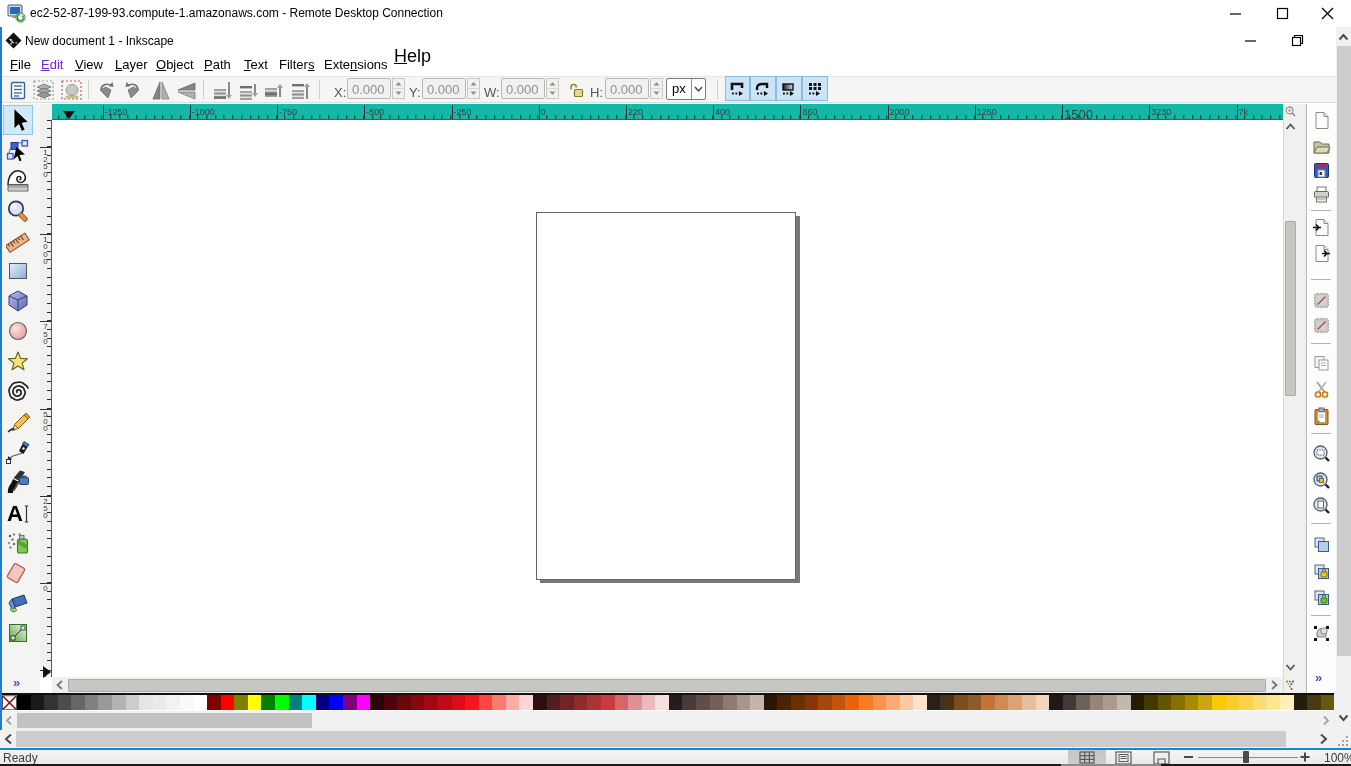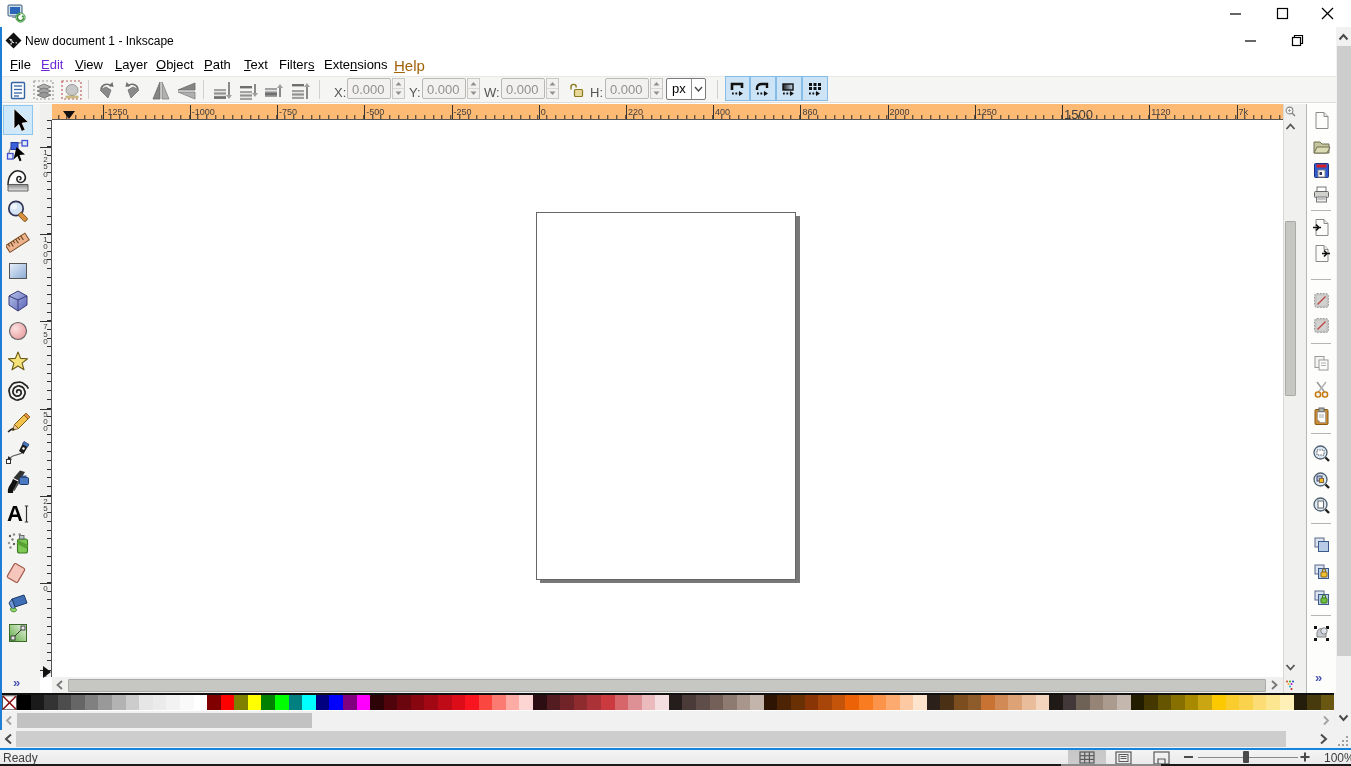--- a/index.html
+++ b/index.html
@@ -9,20 +9,21 @@
 
 <div class="abs" style="left:0;top:0;width:1351px;height:27px;background:#fff"></div>
 <svg class="abs" style="left:7px;top:4px" width="19" height="19" viewBox="0 0 19 19">
  <rect x="1" y="1" width="14" height="11" rx="1" fill="#cfdcea" stroke="#3a5a7a"></rect>
  <rect x="3" y="3" width="10" height="7" fill="#2a66b8"></rect>
  <rect x="5" y="12" width="6" height="2" fill="#8aa0b4"></rect>
  <circle cx="13.5" cy="13.5" r="4.6" fill="#fff" stroke="#2e8a2e" stroke-width="1"></circle>
  <path d="M13.5 10.4 a3.1 3.1 0 1 0 3.1 3.1" fill="none" stroke="#2e8a2e" stroke-width="1.4"></path>
  <path d="M16 10.6 l1 2.6 -2.6 .1z" fill="#2e8a2e"></path>
 </svg>
+<div class="abs" style="left:30px;top:6px;font-size:12px;color:#000;letter-spacing:0px">ec2-52-87-199-93.compute-1.amazonaws.com - Remote Desktop Connection</div>
 <svg class="abs" style="left:1228px;top:6px" width="110" height="15" viewBox="0 0 110 15">
  <line x1="2" y1="8" x2="13" y2="8" stroke="#000" stroke-width="1.2"></line>
  <rect x="49.5" y="2.5" width="10" height="10" fill="none" stroke="#000" stroke-width="1.2"></rect>
  <line x1="94" y1="2" x2="105" y2="13" stroke="#000" stroke-width="1.2"></line>
  <line x1="105" y1="2" x2="94" y2="13" stroke="#000" stroke-width="1.2"></line>
 </svg>
 
 <div class="abs" style="left:0;top:27px;width:2px;height:721px;background:#1e7dd7"></div>
 
 <div class="abs" style="left:2px;top:27px;width:1334px;height:27px;background:#fff"></div>
@@ -41,21 +42,21 @@
 <div class="abs" style="left:2px;top:54px;width:1334px;height:22px;background:#fff"></div>
 <div class="abs" style="left:10px;top:57px;font-size:13px;color:#000"><span style="text-decoration:underline">F</span>ile</div>
 <div class="abs" style="left:41px;top:57px;font-size:13px;color:#6d28d9"><span style="text-decoration:underline">E</span>dit</div>
 <div class="abs" style="left:75px;top:57px;font-size:13px;color:#000"><span style="text-decoration:underline">V</span>iew</div>
 <div class="abs" style="left:115px;top:57px;font-size:13px;color:#000"><span style="text-decoration:underline">L</span>ayer</div>
 <div class="abs" style="left:156px;top:57px;font-size:13px;color:#000"><span style="text-decoration:underline">O</span>bject</div>
 <div class="abs" style="left:204px;top:57px;font-size:13px;color:#000"><span style="text-decoration:underline">P</span>ath</div>
 <div class="abs" style="left:244px;top:57px;font-size:13px;color:#000"><span style="text-decoration:underline">T</span>ext</div>
 <div class="abs" style="left:279px;top:57px;font-size:13px;color:#000">Filter<span style="text-decoration:underline">s</span></div>
 <div class="abs" style="left:324px;top:57px;font-size:13px;color:#000">Exte<span style="text-decoration:underline">n</span>sions</div>
-<div class="abs" style="left:394px;top:57px;font-size:15px;color:#a16207"><span style="text-decoration:underline">H</span>elp</div>
+<div class="abs" style="left:394px;top:46px;font-size:18px;color:#000000"><span style="text-decoration:underline">H</span>elp</div>
 
 <div class="abs" style="left:2px;top:76px;width:1334px;height:27px;background:#f5f5f3;border-top:1px solid #e8e8e6;border-bottom:1px solid #dededc"></div>
 <div class="abs" style="left:88px;top:80px;width:1px;height:19px;background:#cfcfcd"></div>
 <div class="abs" style="left:203px;top:80px;width:1px;height:19px;background:#cfcfcd"></div>
 <div class="abs" style="left:319px;top:80px;width:1px;height:19px;background:#cfcfcd"></div>
 <div class="abs" style="left:717px;top:80px;width:1px;height:19px;background:#cfcfcd"></div>
 
 <svg class="abs" style="left:9px;top:81px" width="18" height="19" viewBox="0 0 18 19">
  <rect x="2.5" y="1.5" width="13" height="16" fill="#fff" stroke="#3465a4" stroke-width="1.4" rx="1"></rect>
  <line x1="5" y1="5" x2="13" y2="5" stroke="#3465a4" stroke-width="1.3"></line>
@@ -202,21 +203,21 @@
         <rect x="12" y="7" width="3" height="3"></rect>
       </g>
       <path d="M3 13.5 h7" stroke="#111" stroke-width="1.8" stroke-dasharray="1.8 1.6"></path>
       <path d="M10 11 l4 2.5 -4 2.5z" fill="#111"></path>
     </svg>
 
 <div class="abs" style="left:2px;top:104px;width:38px;height:589px;background:#f4f4f2"></div>
 
 <div class="abs" style="left:40px;top:104px;width:12px;height:16px;background:#f0f0ee"></div>
 
-<div class="abs" style="left:52px;top:104px;width:1231px;height:16px;background:#fdba74;overflow:hidden" id="hrul">
+<div class="abs" style="left:52px;top:104px;width:1231px;height:16px;background:#14b8a6;overflow:hidden" id="hrul">
 <div class="abs" style="left:0;top:11px;width:1231px;height:5px;background:repeating-linear-gradient(to right,transparent 0px,transparent 7.722px,#2a2a2a 7.722px,#2a2a2a 8.722px);background-position:-1.732px 0"></div>
 <div class="abs" style="left:50.6px;top:1px;width:1px;height:15px;background:#333"></div>
 <div class="abs" style="left:52.6px;top:2.5px;font-size:9px;color:#3c3c3c">-1250</div>
 <div class="abs" style="left:137.8px;top:1px;width:1px;height:15px;background:#333"></div>
 <div class="abs" style="left:139.8px;top:2.5px;font-size:9px;color:#3c3c3c">-1000</div>
 <div class="abs" style="left:225.0px;top:1px;width:1px;height:15px;background:#333"></div>
 <div class="abs" style="left:227.0px;top:2.5px;font-size:9px;color:#3c3c3c">-750</div>
 <div class="abs" style="left:312.3px;top:1px;width:1px;height:15px;background:#333"></div>
 <div class="abs" style="left:314.3px;top:2.5px;font-size:9px;color:#3c3c3c">-500</div>
 <div class="abs" style="left:399.5px;top:1px;width:1px;height:15px;background:#333"></div>
@@ -229,21 +230,21 @@
 <div class="abs" style="left:663.1px;top:2.5px;font-size:9px;color:#3c3c3c">400</div>
 <div class="abs" style="left:748.4px;top:1px;width:1px;height:15px;background:#333"></div>
 <div class="abs" style="left:750.4px;top:2.5px;font-size:9px;color:#3c3c3c">860</div>
 <div class="abs" style="left:835.6px;top:1px;width:1px;height:15px;background:#333"></div>
 <div class="abs" style="left:837.6px;top:2.5px;font-size:9px;color:#3c3c3c">2000</div>
 <div class="abs" style="left:922.8px;top:1px;width:1px;height:15px;background:#333"></div>
 <div class="abs" style="left:924.8px;top:2.5px;font-size:9px;color:#3c3c3c">1250</div>
 <div class="abs" style="left:1010.0px;top:1px;width:1px;height:15px;background:#333"></div>
 <div class="abs" style="left:1012.0px;top:2.5px;font-size:13px;color:#3c3c3c">1500</div>
 <div class="abs" style="left:1097.2px;top:1px;width:1px;height:15px;background:#333"></div>
-<div class="abs" style="left:1099.2px;top:2.5px;font-size:9px;color:#3c3c3c">1120</div>
+<div class="abs" style="left:1099.2px;top:2.5px;font-size:9px;color:#3c3c3c">3230</div>
 <div class="abs" style="left:1184.5px;top:1px;width:1px;height:15px;background:#333"></div>
 <div class="abs" style="left:1186.5px;top:2.5px;font-size:9px;color:#3c3c3c">7k</div>
 </div>
 <svg class="abs" style="left:62px;top:110px" width="14" height="10" viewBox="0 0 14 10">
       <path d="M1 1 h12 l-6 8z" fill="#111"></path>
     </svg>
 <div class="abs" style="left:52px;top:119px;width:1231px;height:1px;background:#555"></div>
 <div class="abs" style="left:40px;top:120px;width:12px;height:557px;background:#f0f0ee;overflow:hidden" id="vrul">
 <div class="abs" style="left:7px;top:0;width:5px;height:557px;background:repeating-linear-gradient(to bottom,transparent 0px,transparent 7.722px,#2a2a2a 7.722px,#2a2a2a 8.722px);background-position:0 -7.988px"></div>
 <div class="abs" style="left:0;top:26.9px;width:12px;height:1px;background:#333"></div>

